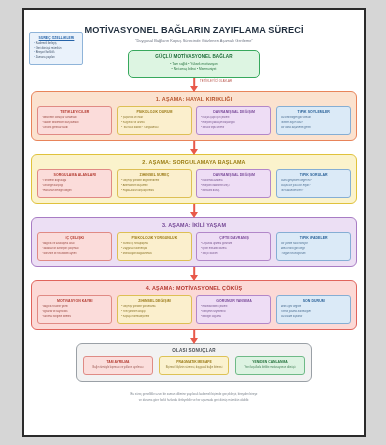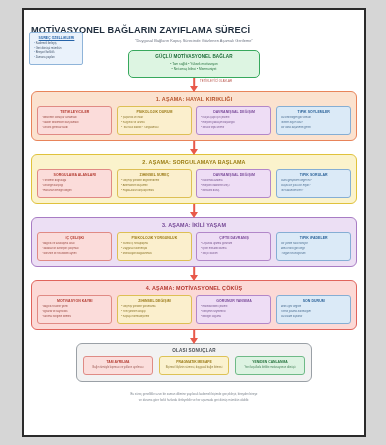--- a/index.html
+++ b/index.html
@@ -12,21 +12,21 @@
   #page {
     position: absolute; left: 22px; top: 8px;
     width: 344px; height: 429px;
     background: #ffffff;
     border: 2px solid #2b2b2b;
     overflow: hidden;
   }
   .inner { padding: 6px 7px 4px 7px; position: relative; height: 100%; }
 
   .doc-title {
-    text-align: left; font-size: 9.2px; font-weight: bold;
+    text-align: center; font-size: 9.2px; font-weight: bold;
     color: #1f2d3d; letter-spacing: .1px; margin-top: 9px;
   }
   .doc-sub {
     text-align: center; font-size: 3.9px; color: #6b7280;
     margin-top: 2.5px; letter-spacing: .05px;
   }
 
   
   .legend {
     position: absolute; left: 5px; top: 22px;

